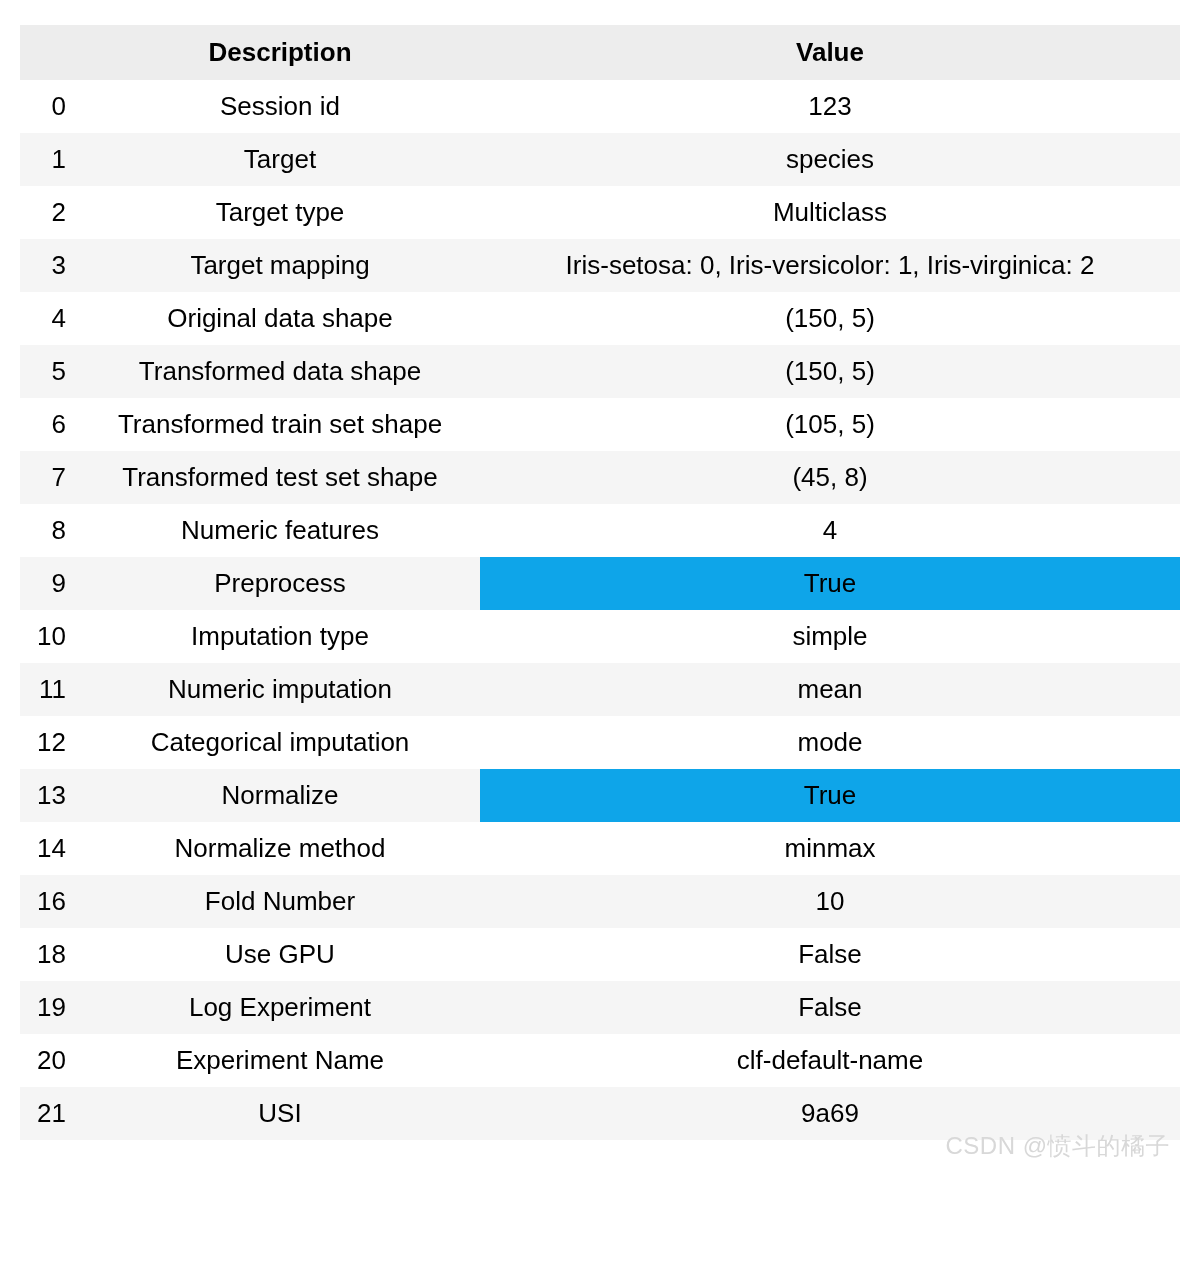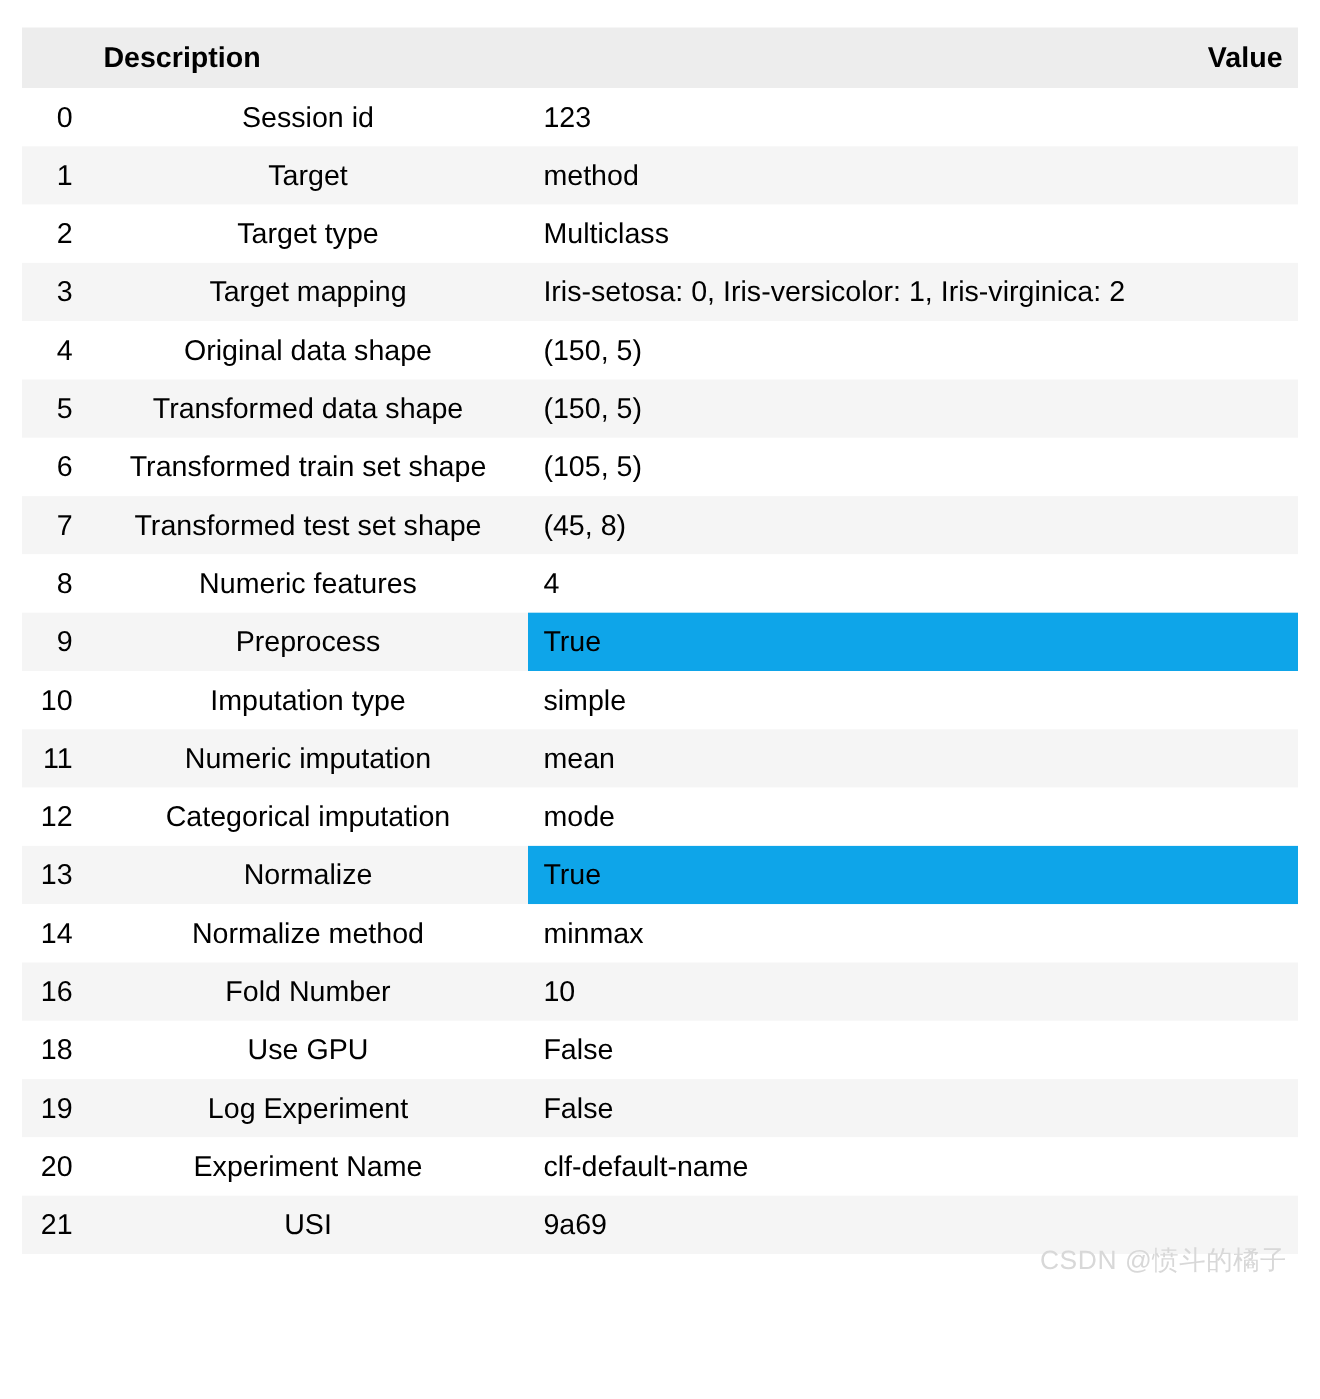--- a/index.html
+++ b/index.html
@@ -18,29 +18,28 @@
       width: 100%;
       border-collapse: collapse;
       font-size: 26px;
     }
     thead tr {
       background: #ededed;
     }
     thead th {
       font-weight: 700;
       padding: 12px 14px;
-      text-align: right;
       color: #000;
     }
     thead th:first-child {
       width: 60px;
     }
     thead th.desc-col {
       width: 400px;
-      text-align: left;
+      text-align: center;
     }
     tbody td {
       padding: 11px 14px;
       text-align: right;
       color: #000;
     }
     tbody tr:nth-child(even) {
       background: #f5f5f5;
     }
     tbody tr:nth-child(odd) {
@@ -51,21 +50,21 @@
     }
     td.idx-cell {
       width: 60px;
       text-align: right;
     }
     td.desc-cell {
       width: 400px;
       text-align: center;
     }
     td.value-cell {
-      text-align: left;
+      text-align: center;
     }
     .watermark {
       position: absolute;
       right: 30px;
       bottom: 8px;
       font-size: 24px;
       color: #d8d8d8;
       letter-spacing: 0.5px;
       font-family: Arial, sans-serif;
     }
@@ -83,21 +82,21 @@
   </thead>
   <tbody id="table-body">
   <tr>
         <td class="idx-cell">0</td>
         <td class="desc-cell">Session id</td>
         <td class="value-cell">123</td>
       </tr>
       <tr>
         <td class="idx-cell">1</td>
         <td class="desc-cell">Target</td>
-        <td class="value-cell">method</td>
+        <td class="value-cell">species</td>
       </tr>
       <tr>
         <td class="idx-cell">2</td>
         <td class="desc-cell">Target type</td>
         <td class="value-cell">Multiclass</td>
       </tr>
       <tr>
         <td class="idx-cell">3</td>
         <td class="desc-cell">Target mapping</td>
         <td class="value-cell">Iris-setosa: 0, Iris-versicolor: 1, Iris-virginica: 2</td>

